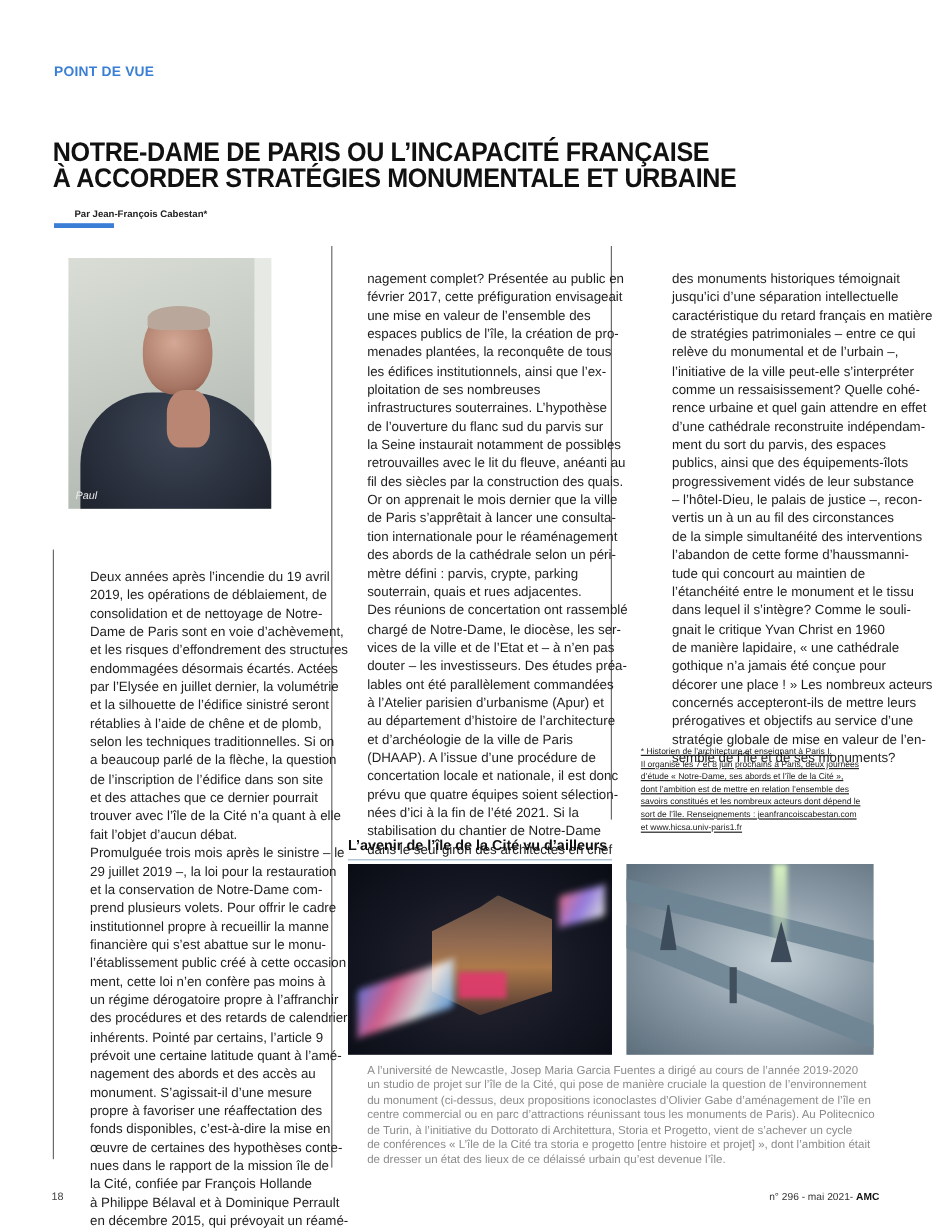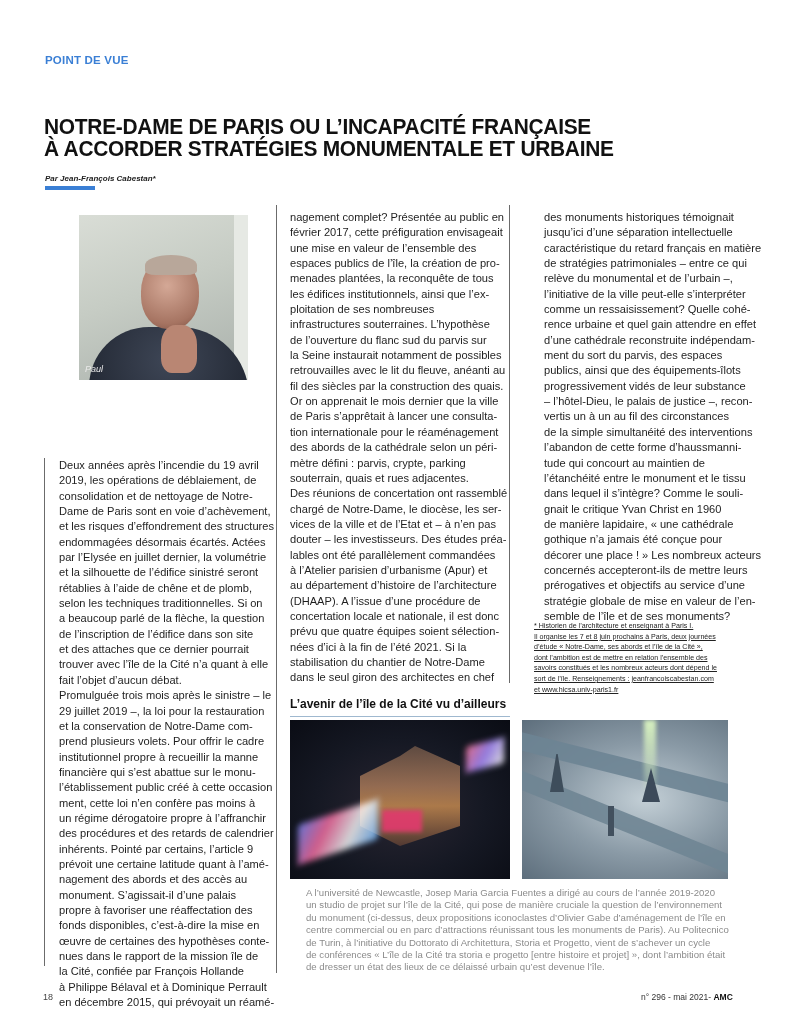--- a/index.html
+++ b/index.html
@@ -13,45 +13,44 @@
       left: 45px; top: 54px; font-size: 11.5px; font-weight: bold;
       color: #3a7fd5; letter-spacing: 0.2px;
     }
     .title {
       left: 44px; top: 116px; width: 720px; margin: 0;
       font-size: 22.5px; line-height: 22px; font-weight: bold; color: #111;
       letter-spacing: -0.3px; transform: scaleX(0.93); transform-origin: left top;
     }
     .title span { display: block; white-space: nowrap; }
     .byline {
-      left: 45px; top: 174px; font-size: 8px; font-weight: bold; font-style: italic; color: #222;
+      left: 62px; top: 174px; font-size: 8px; font-weight: bold; color: #222;
     }
     .byline-rule { left: 45px; top: 186px; width: 50px; height: 4px; background: #3a7fd5; }
     .portrait {
-      left: 57px; top: 215px; width: 169px; height: 165px;
+      left: 57px; top: 215px; width: 169px; height: 209px;
       background: linear-gradient(160deg, #d9ddd6 0%, #c6ccc4 45%, #a9b0ab 100%);
       overflow: hidden;
-      margin-left: 22px;
     }
     .portrait .wall { position: absolute; right: 0; top: 0; width: 14px; height: 100%; background: #e6e9e4; }
     .portrait .head {
       position: absolute; left: 62px; top: 42px; width: 58px; height: 72px;
       border-radius: 48% 48% 45% 45%; background: radial-gradient(circle at 45% 40%, #d4a896, #a67462 70%, #7a4e40);
     }
     .portrait .hair { position: absolute; left: 66px; top: 40px; width: 52px; height: 20px; border-radius: 50% 50% 20% 20%; background: #b8a79a; }
     .portrait .body {
       position: absolute; left: 10px; top: 112px; width: 160px; height: 110px;
       border-radius: 60px 70px 0 0; background: radial-gradient(ellipse at 50% 30%, #3e4656, #252b37 70%, #1c212b);
     }
     .portrait .hand { position: absolute; left: 82px; top: 110px; width: 36px; height: 48px; border-radius: 40% 40% 30% 30%; background: #b98673; }
     .portrait .sig { position: absolute; left: 6px; bottom: 6px; font-size: 9px; font-style: italic; color: #e9e9e9; }
 
     .vrule { width: 1px; background: #6b6b6b; }
     .col {
-      font-size: 11.1px; line-height: 15.35px; color: #1e1e1e; margin: 0;
+      font-size: 11.1px; line-height: 15.35px; color: #1e1e1e; margin: 16px;
     }
     .col p { margin: 0; white-space: nowrap; }
     .col1 { left: 59px; top: 458px; width: 212px; }
     .col2 { left: 290px; top: 210px; width: 212px; }
     .col3 { left: 544px; top: 210px; width: 235px; }
     .footnote {
       left: 534px; top: 621px; font-size: 7.1px; line-height: 10.6px; color: #222; text-decoration: underline;
     }
     .footnote p { margin: 0; white-space: nowrap; }
     .box-heading {
@@ -134,21 +133,21 @@
   <p>prend plusieurs volets. Pour offrir le cadre</p>
   <p>institutionnel propre à recueillir la manne</p>
   <p>financière qui s’est abattue sur le monu-</p>
   <p>l’établissement public créé à cette occasion</p>
   <p>ment, cette loi n’en confère pas moins à</p>
   <p>un régime dérogatoire propre à l’affranchir</p>
   <p>des procédures et des retards de calendrier</p>
   <p>inhérents. Pointé par certains, l’article 9</p>
   <p>prévoit une certaine latitude quant à l’amé-</p>
   <p>nagement des abords et des accès au</p>
-  <p>monument. S’agissait-il d’une palais</p>
+  <p>monument. S’agissait-il d’une mesure</p>
   <p>propre à favoriser une réaffectation des</p>
   <p>fonds disponibles, c’est-à-dire la mise en</p>
   <p>œuvre de certaines des hypothèses conte-</p>
   <p>nues dans le rapport de la mission île de</p>
   <p>la Cité, confiée par François Hollande</p>
   <p>à Philippe Bélaval et à Dominique Perrault</p>
   <p>en décembre 2015, qui prévoyait un réamé-</p>
 </div>
 
 <div class="abs col col2">
@@ -170,20 +169,21 @@
   <p>des abords de la cathédrale selon un péri-</p>
   <p>mètre défini : parvis, crypte, parking</p>
   <p>souterrain, quais et rues adjacentes.</p>
   <p>Des réunions de concertation ont rassemblé</p>
   <p>chargé de Notre-Dame, le diocèse, les ser-</p>
   <p>vices de la ville et de l’Etat et – à n’en pas</p>
   <p>douter – les investisseurs. Des études préa-</p>
   <p>lables ont été parallèlement commandées</p>
   <p>à l’Atelier parisien d’urbanisme (Apur) et</p>
   <p>au département d’histoire de l’architecture</p>
+  <p>et d’archéologie de la ville de Paris</p>
   <p>(DHAAP). A l’issue d’une procédure de</p>
   <p>concertation locale et nationale, il est donc</p>
   <p>prévu que quatre équipes soient sélection-</p>
   <p>nées d’ici à la fin de l’été 2021. Si la</p>
   <p>stabilisation du chantier de Notre-Dame</p>
   <p>dans le seul giron des architectes en chef</p>
 </div>
 
 <div class="abs col col3">
   <p>des monuments historiques témoignait</p>

